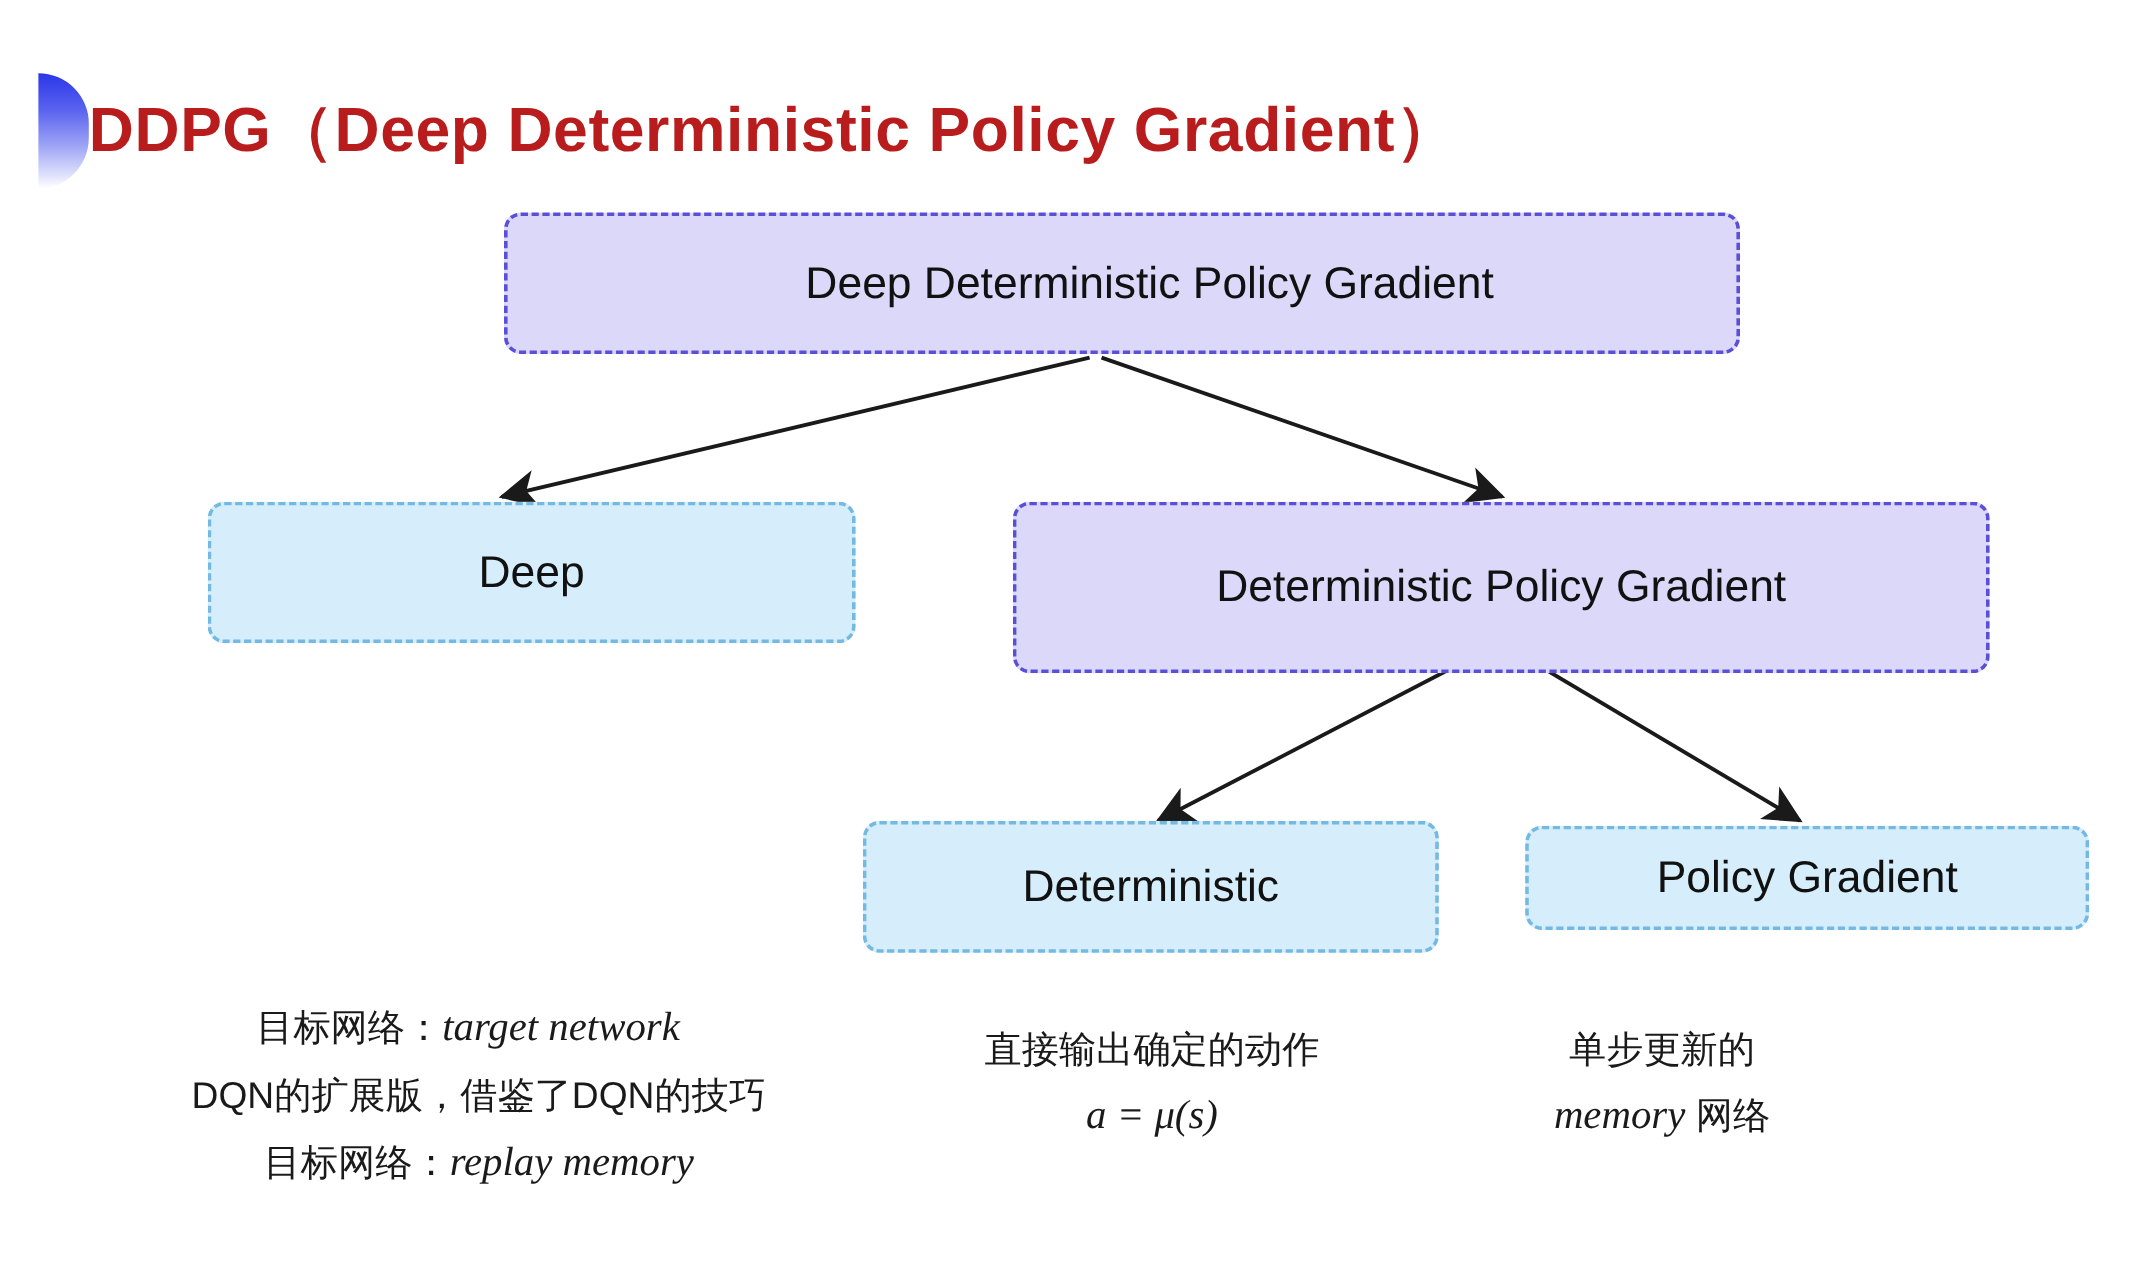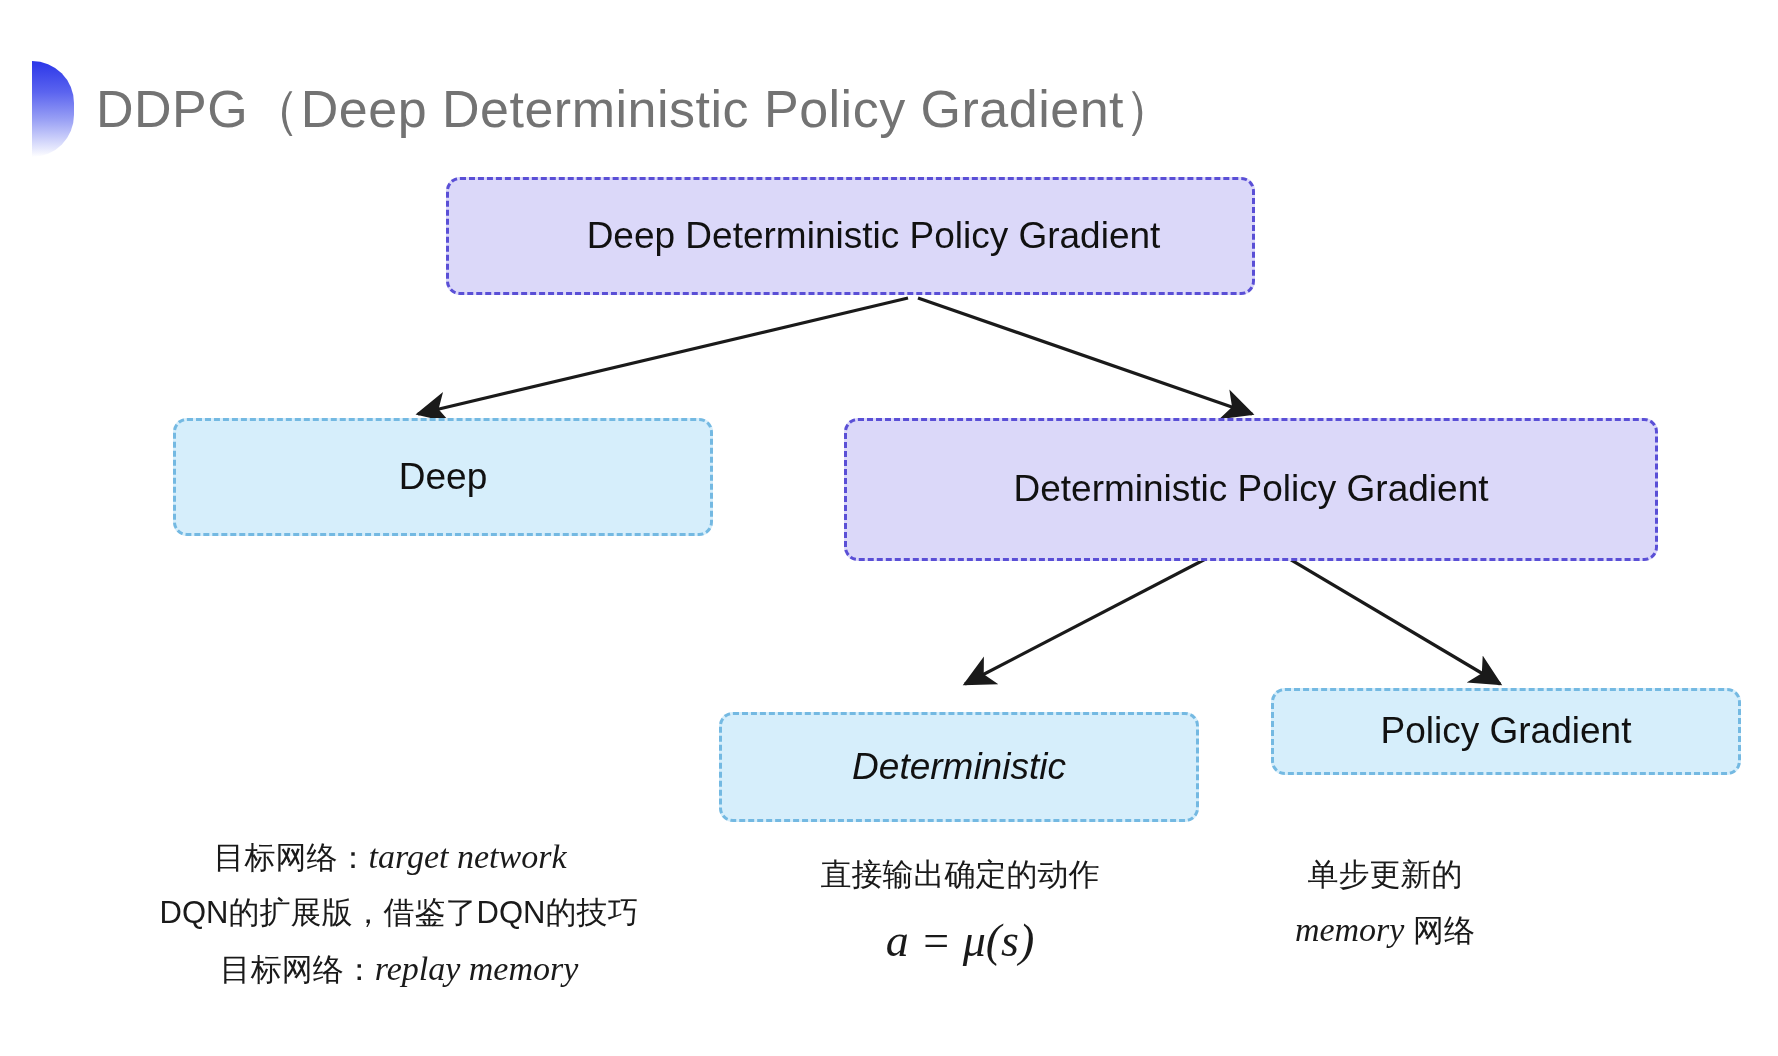--- a/index.html
+++ b/index.html
@@ -30,24 +30,23 @@
   }
   #title-bullet {
     width: 42px;
     height: 96px;
     margin-left: 32px;
     border-radius: 0 48px 48px 0;
     background: linear-gradient(180deg, #2b36e8 0%, #5a63ef 32%, #9ba2f5 62%, #e8eafd 92%, #ffffff 100%);
     flex: none;
   }
   #title-text {
-    margin-left: 22px;
     font-size: 52px;
-    font-weight: 400;
-    color: #737373;
+    font-weight: 700;
+    color: #b91c1c;
     letter-spacing: 0.5px;
     white-space: nowrap;
     line-height: 1;
   }
 
   
   .node {
     position: absolute;
     box-sizing: border-box;
     border-radius: 14px;
@@ -65,24 +64,24 @@
   .node-cyan {
     background: #d6eefb;
     border: 3px dashed #74b9e2;
   }
   .node-label {
     font-size: 37px;
     font-weight: 400;
     white-space: nowrap;
   }
 
-  #node-root  { left: 446px; top: 177px; width: 809px; height: 118px; padding-left: 46px; }
+  #node-root  { left: 420px; top: 177px; width: 1030px; height: 118px; padding-left: 46px; }
   #node-deep  { left: 173px; top: 418px; width: 540px; height: 118px; }
   #node-dpg   { left: 844px; top: 418px; width: 814px; height: 143px; }
-  #node-det   { left: 719px; top: 712px; width: 480px; height: 110px; font-style: italic; }
+  #node-det   { left: 719px; top: 684px; width: 480px; height: 110px; }
   #node-pg    { left: 1271px; top: 688px; width: 470px; height: 87px; }
 
   
   #arrow-layer {
     position: absolute;
     left: 0;
     top: 0;
     width: 1778px;
     height: 1056px;
     pointer-events: none;
@@ -100,21 +99,21 @@
     line-height: 1.72;
   }
   .serif-ital {
     font-family: "Liberation Serif", "DejaVu Serif", serif;
     font-style: italic;
     font-size: 34px;
   }
   .math {
     font-family: "Liberation Serif", "DejaVu Serif", serif;
     font-style: italic;
-    font-size: 46px;
+    font-size: 34px;
   }
   #caption-deep   { left: 100px; top: 828px; width: 580px; }
   #caption-deep .cap-line:nth-child(1) { text-align: center; }
   #caption-deep .cap-line:nth-child(2),
   #caption-deep .cap-line:nth-child(3) { text-align: center; padding-left: 18px; }
   #caption-det    { left: 740px; top: 848px; width: 440px; }
   #caption-pg     { left: 1190px; top: 848px; width: 390px; }
 </style>
 </head>
 <body>

